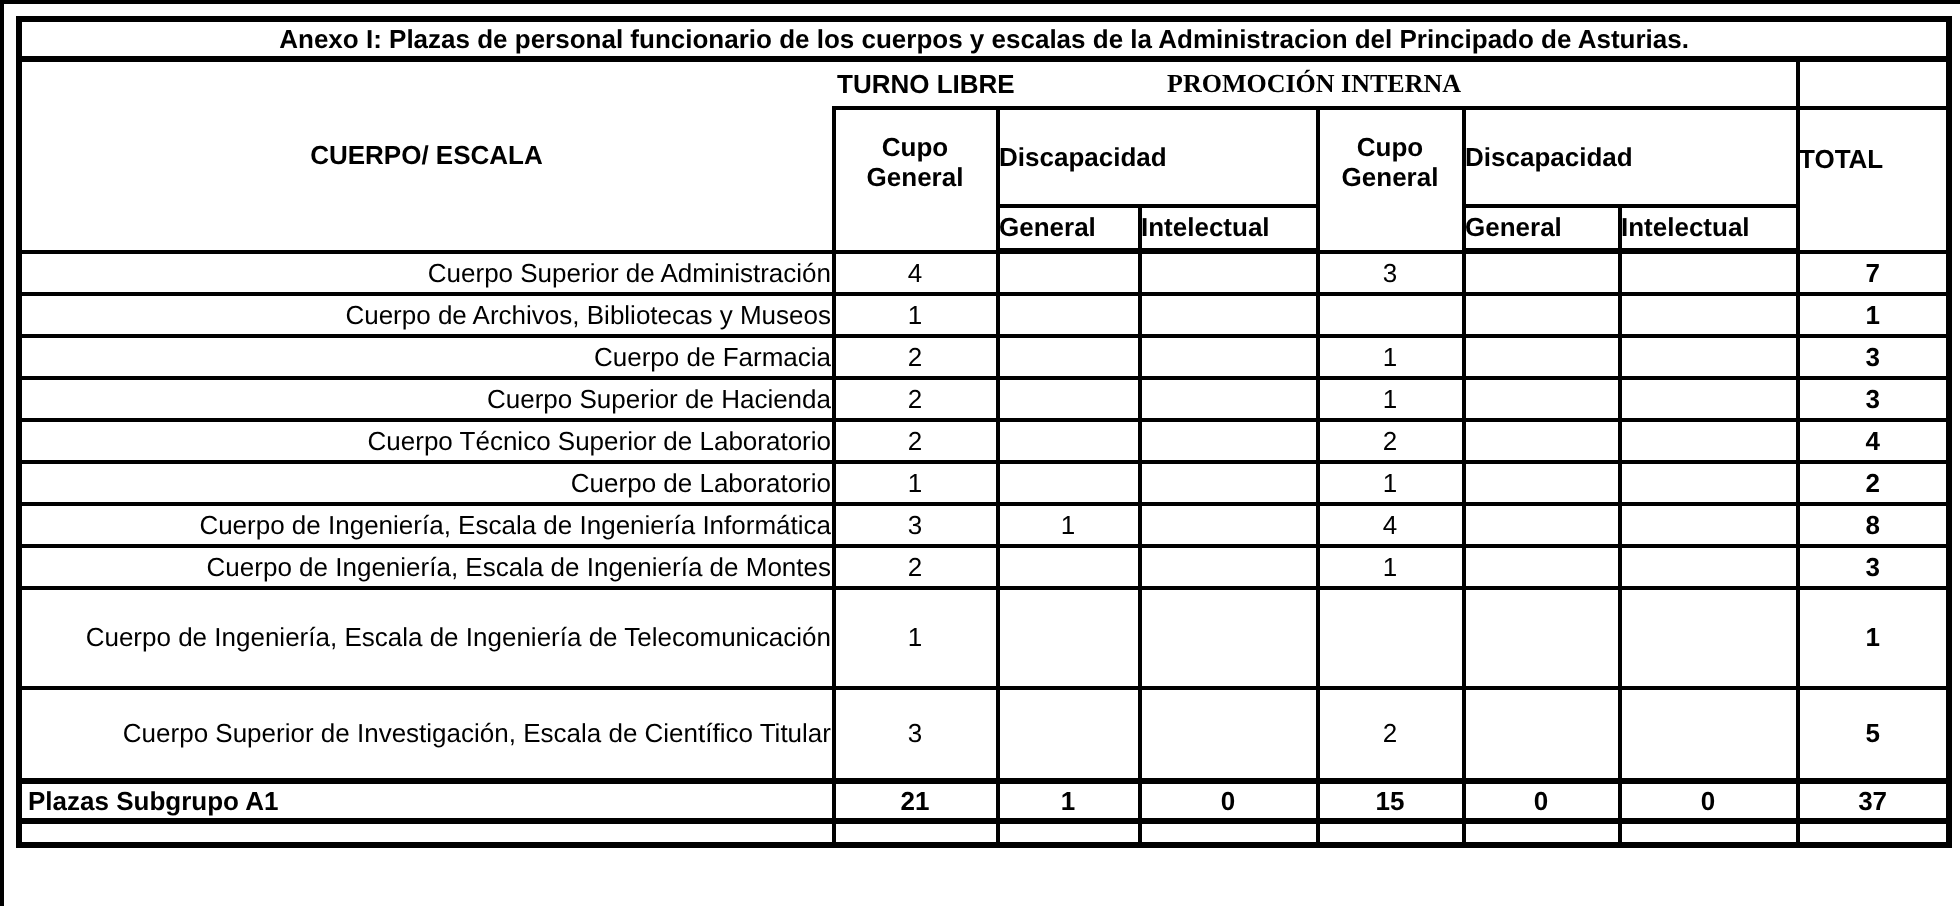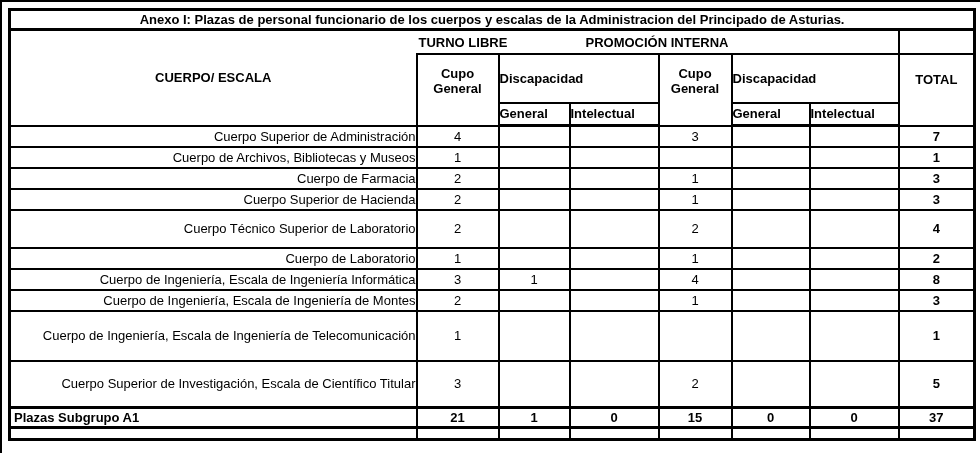--- a/index.html
+++ b/index.html
@@ -9,24 +9,24 @@
   .edge-left{position:absolute;left:0;top:0;width:2px;height:453px;background:#000;}
   table{position:absolute;left:8px;top:8px;width:965px;border-collapse:collapse;
         table-layout:fixed;border:3px solid #000;}
   td{border:2px solid #000;padding:0;font-size:13px;overflow:hidden;}
   
   tr.title-row td{border-bottom:3px solid #000;font-weight:bold;text-align:center;font-size:13px;}
   
   td.cuerpo-cell{border-right:none;font-weight:bold;text-align:center;vertical-align:middle;}
   td.strip{border-left:none;position:relative;font-weight:bold;}
   td.strip .turno{position:absolute;left:2px;top:50%;transform:translateY(-50%);white-space:nowrap;}
-  td.strip .promo{position:absolute;left:50%;top:50%;transform:translate(-50%,-50%);white-space:nowrap;}
+  td.strip .promo{position:absolute;left:50%;top:50%;transform:translate(-50%,-50%);white-space:nowrap;font-family:Liberation Serif, serif;}
   td.hdr{font-weight:bold;text-align:left;vertical-align:middle;}
   td.cupo-hdr{font-weight:bold;text-align:center;vertical-align:top;padding-top:11px;border-radius:28px;}
-  td.total-hdr{font-weight:bold;text-align:center;vertical-align:top;padding-top:17px;}
+  td.total-hdr{font-weight:bold;vertical-align:top;padding-top:17px;}
   tr.subhdr-row td{border-bottom:3px solid #000;}
   
   td.lbl{text-align:right;padding-left:3px;white-space:nowrap;}
   td.val{text-align:center;}
   td.tot{text-align:center;font-weight:bold;}
   tr.footer-row td{border-top:3px solid #000;border-bottom:3px solid #000;font-weight:bold;text-align:center;}
   tr.footer-row td.lbl{text-align:left;padding-right:20px;}
 </style>
 </head>
 <body>
@@ -112,21 +112,21 @@
     <td class="lbl">Cuerpo Superior de Hacienda</td>
     <td class="val">2</td>
     <td class="val"></td>
     <td class="val"></td>
     <td class="val">1</td>
     <td class="val"></td>
     <td class="val"></td>
     <td class="tot">3</td>
   </tr>
 
-  <tr style="height:38px">
+  <tr style="height:21px">
     <td class="lbl">Cuerpo Técnico Superior de Laboratorio</td>
     <td class="val">2</td>
     <td class="val"></td>
     <td class="val"></td>
     <td class="val">2</td>
     <td class="val"></td>
     <td class="val"></td>
     <td class="tot">4</td>
   </tr>
 

